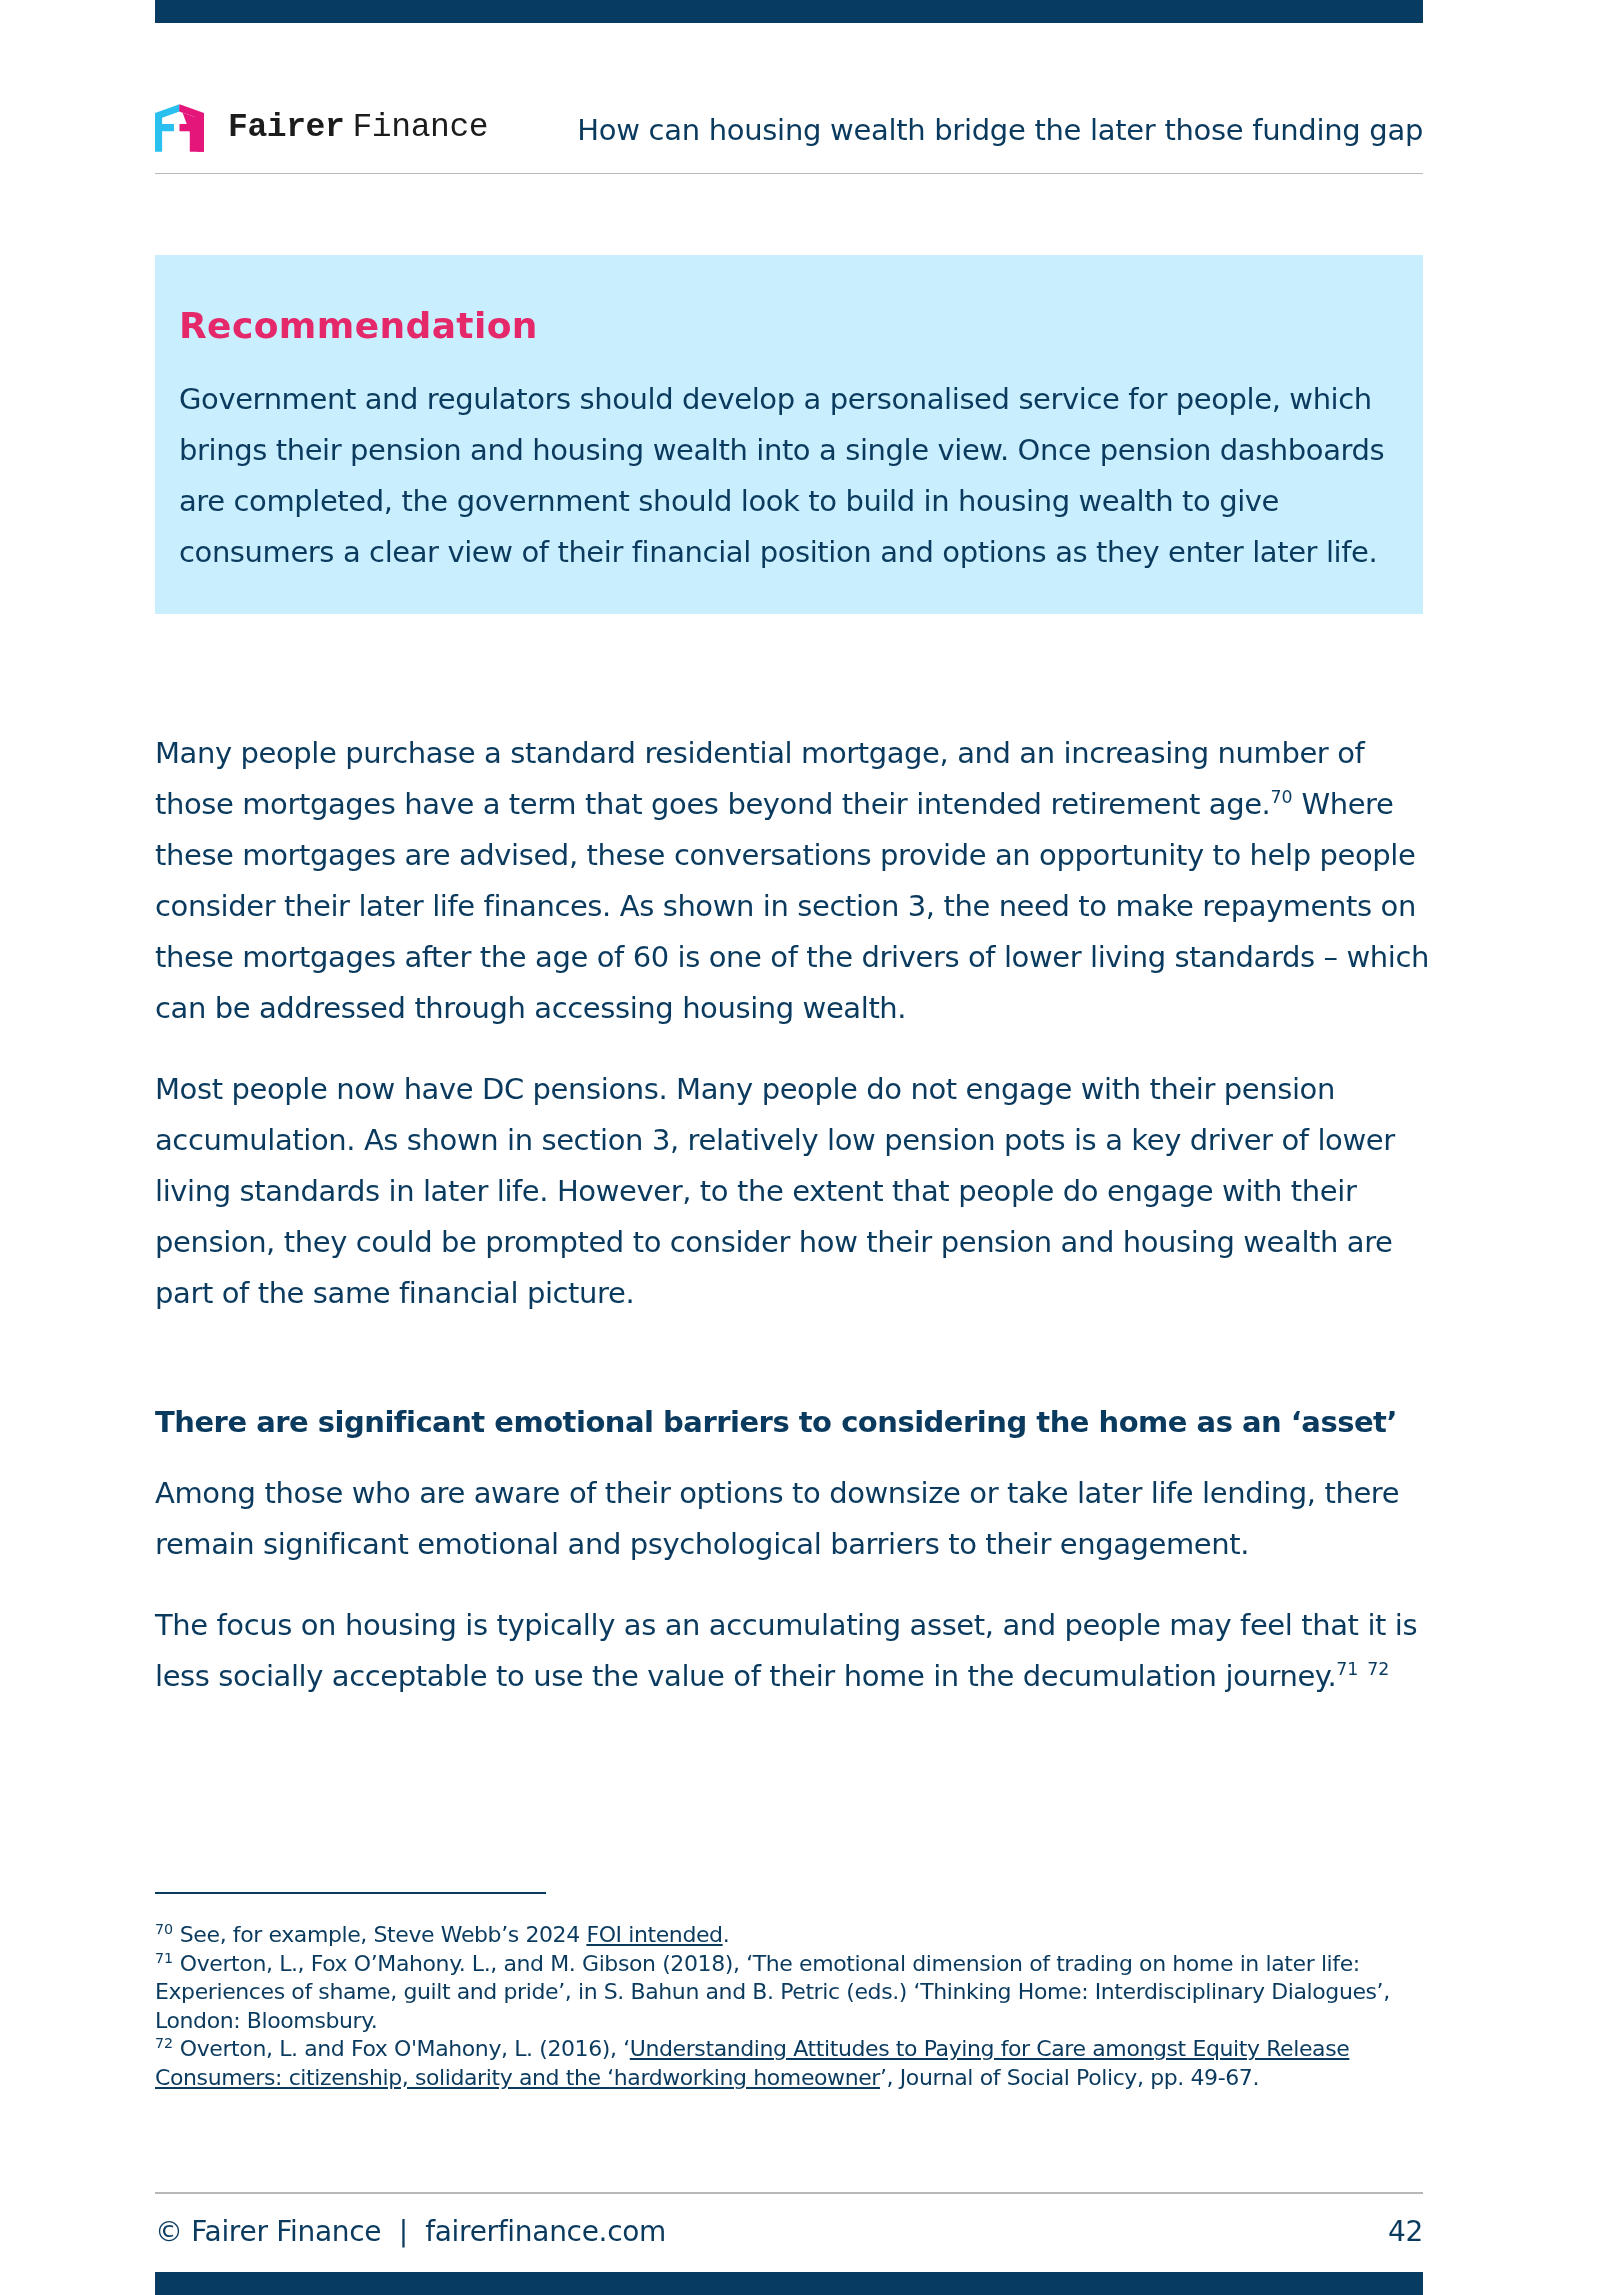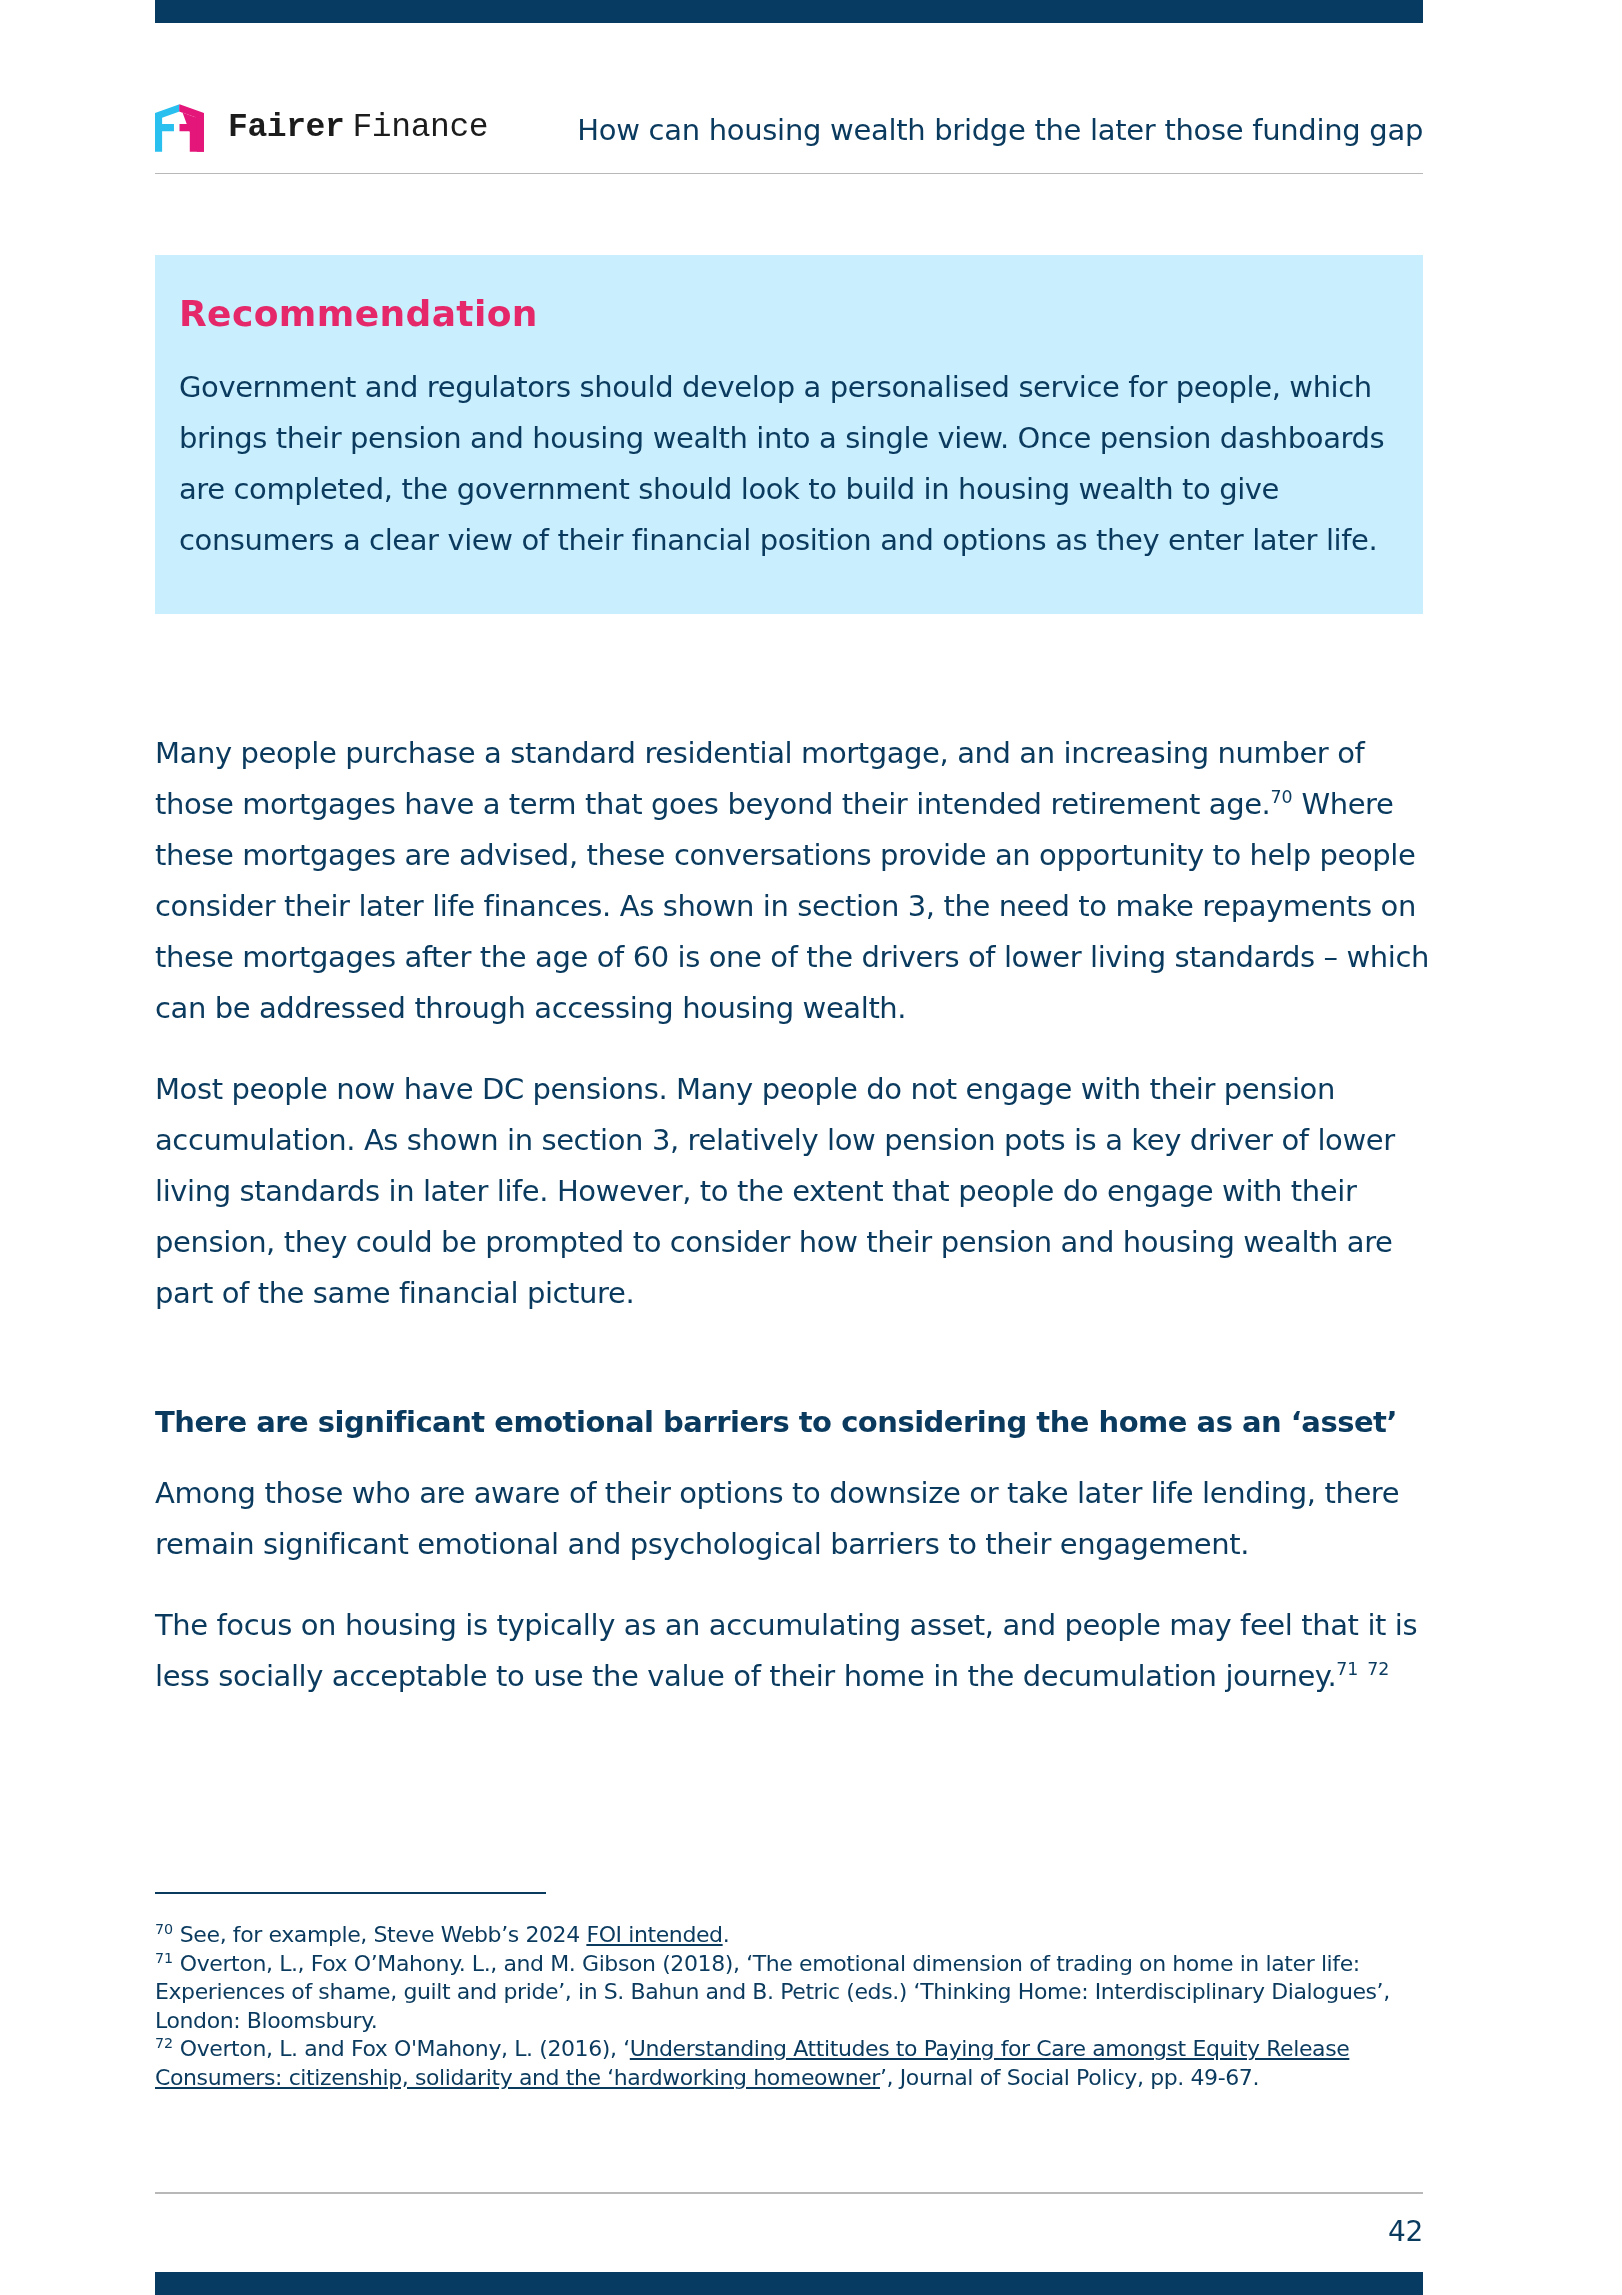--- a/index.html
+++ b/index.html
@@ -7,21 +7,21 @@
       font-family: "DejaVu Sans", sans-serif; color: #0a3a5e; }
     .top-bar { position: absolute; left: 155px; top: 0; width: 1268px; height: 23px; background: #073b62; }
     .header { position: absolute; left: 155px; top: 103px; width: 1268px; height: 70px; border-bottom: 1.6px solid #b8b8b8; }
     .logo { position: absolute; left: 0; top: 0; height: 49px; display: flex; align-items: center; }
     .logo svg { width: 49px; height: 48px; display: block; }
     .logo-text { margin-left: 24px; font-family: Liberation Mono, monospace; font-size: 33px; color: #1c1c1c; letter-spacing: -0.4px; white-space: nowrap; text-align: center; }
     .logo-text .bold { font-weight: bold; }
     .logo-text .light { font-weight: normal; margin-left: 8px; }
     .header-title { position: absolute; right: 0; top: 9.5px; font-size: 29px; color: #0a3a5e; letter-spacing: -0.3px; white-space: nowrap; }
 
-    .rec-box { position: absolute; left: 155px; top: 255px; width: 1268px; height: 359px; background: #c9eefd; box-sizing: border-box; padding: 41px 24px 0 24px; }
+    .rec-box { position: absolute; left: 155px; top: 255px; width: 1268px; height: 359px; background: #c9eefd; box-sizing: border-box; padding: 53px 24px 0 24px; }
     .rec-title { font-size: 36px; font-weight: bold; color: #e4286a; margin: 0; line-height: 1; letter-spacing: 0.4px; }
     .rec-body { margin: 30px 0 0 0; font-size: 29px; line-height: 51px; letter-spacing: -0.4px; color: #0a3a5e; width: 1236px; }
 
     .content { position: absolute; left: 155px; top: 707px; width: 1283px; }
     .h2 { font-size: 29px; font-weight: bold; line-height: 51px; margin: 0; letter-spacing: -0.5px; color: #0a3a5e; }
     .p { font-size: 29px; line-height: 51px; margin: 30px 0 0 0; letter-spacing: -0.4px; color: #0a3a5e; }
     .p.first { margin-top: 20.6px; }
     .section2 { margin-top: 78px; }
     sup { font-size: 17.4px; vertical-align: super; line-height: 0; letter-spacing: 0; }
 
@@ -75,16 +75,19 @@
 <div class="fn-sep"></div>
 
 <div class="footnotes">
   <p class="fn"><sup>70</sup> <span>See, for example, Steve Webb’s 2024 </span><span class="link">FOI intended</span><span>.</span></p>
   <p class="fn"><sup>71</sup> <span>Overton, L., Fox O’Mahony. L., and M. Gibson (2018), ‘The emotional dimension of trading on home in later life: Experiences of shame, guilt and pride’, in S. Bahun and B. Petric (eds.) ‘Thinking Home: Interdisciplinary Dialogues’, London: Bloomsbury.</span></p>
   <p class="fn"><sup>72</sup> <span>Overton, L. and Fox O'Mahony, L. (2016), ‘</span><span class="link">Understanding Attitudes to Paying for Care amongst Equity Release Consumers: citizenship, solidarity and the ‘hardworking homeowner</span><span>’, Journal of Social Policy, pp. 49-67.</span></p>
 </div>
 
 <div class="footer-line"></div>
 <div class="footer">
+  <div class="footer-left">
+    <span>© Fairer Finance</span><span class="sep">|</span><span>fairerfinance.com</span>
+  </div>
   <div class="footer-page">42</div>
 </div>
 <div class="bottom-bar"></div>
 
 
 </body></html>

